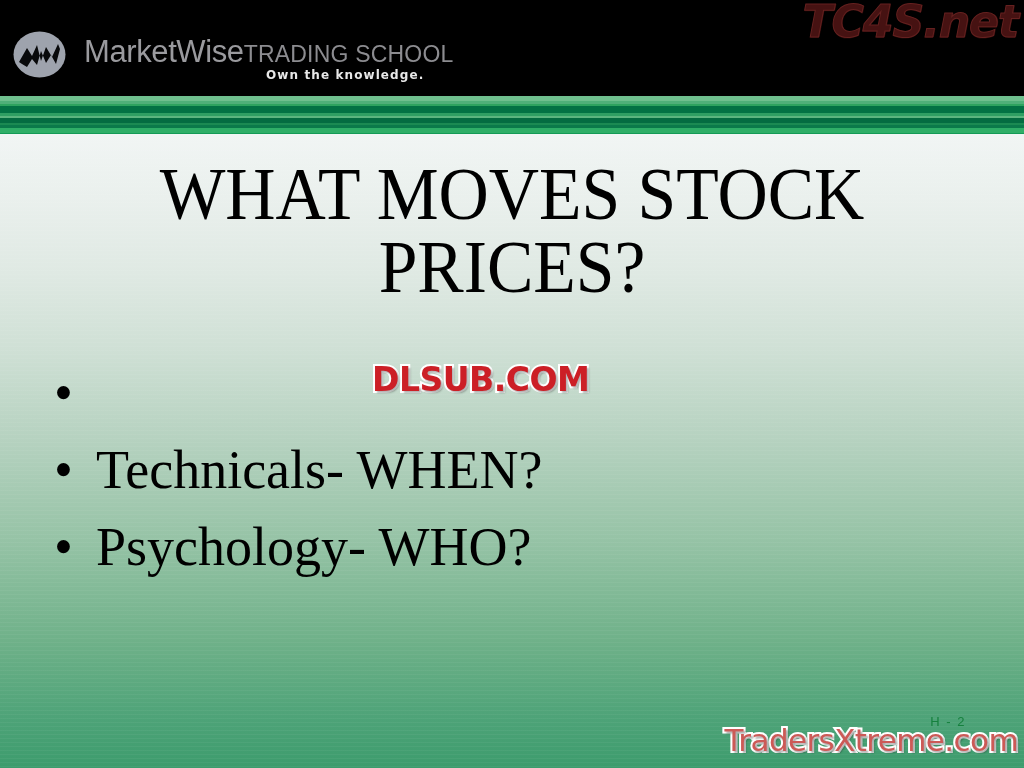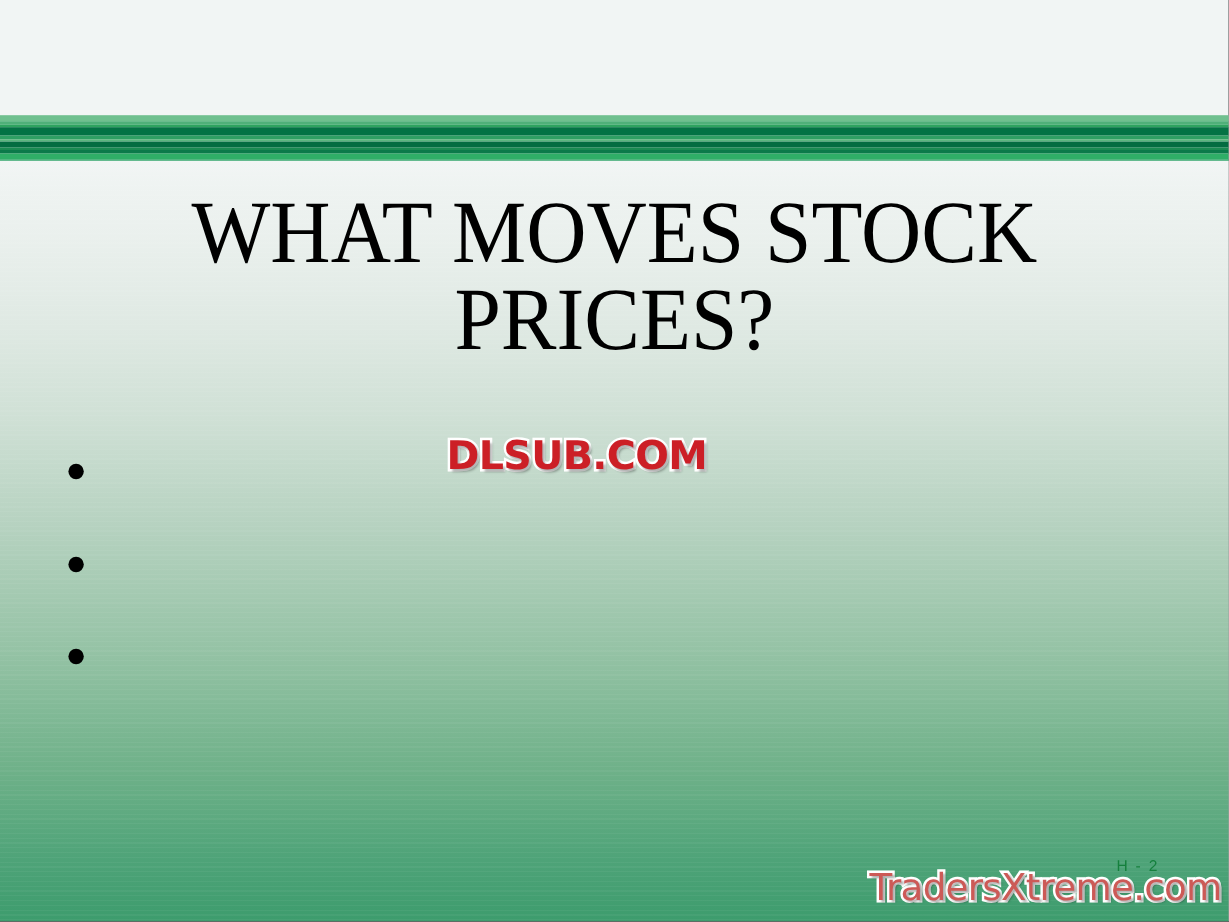--- a/index.html
+++ b/index.html
@@ -211,20 +211,37 @@
     paint-order: stroke fill;
     white-space: nowrap;
     text-shadow: 2px 2px 2px rgba(0,0,0,0.35);
   }
 </style>
 </head>
 <body>
 
 <div id="slide">
 
+  <div class="header-bar">
+
+    <span class="mw-logo-mark">
+      <svg width="53" height="47" viewBox="0 0 53 47">
+        <ellipse cx="26.5" cy="23.5" rx="26" ry="23" fill="#9ea3ad"></ellipse>
+        <path d="M6 31 L14 17 L19 25 L24 14 L28 30 L33 16 L39 26 L45 13 L47 18 L43 33 L38 24 L33 32 L28 20 L24 34 L19 28 L14 36 L9 33 Z" fill="#08090b"></path>
+      </svg>
+    </span>
+
+    <div class="mw-wordmark">
+      <span class="mw-name">MarketWise</span><span class="mw-sub">TRADING SCHOOL</span>
+    </div>
+
+    <div class="mw-tagline">Own the knowledge.</div>
+
+    <div class="tc4s">TC4S.net</div>
+  </div>
 
   <div class="stripe-band">
     <div class="stripe" style="top:0px;height:5px;background:#6fc08e;"></div>
     <div class="stripe" style="top:5px;height:3px;background:#4fb079;"></div>
     <div class="stripe" style="top:8px;height:2px;background:#2ea35f;"></div>
     <div class="stripe" style="top:10px;height:7px;background:#037244;"></div>
     <div class="stripe" style="top:17px;height:3px;background:#2f9f63;"></div>
     <div class="stripe" style="top:20px;height:2px;background:#5cb57f;"></div>
     <div class="stripe" style="top:22px;height:5px;background:#046c41;"></div>
     <div class="stripe" style="top:27px;height:2px;background:#1b8a52;"></div>
@@ -240,23 +257,25 @@
     <div>WHAT MOVES STOCK</div>
     <div>PRICES?</div>
   </div>
 
   <div class="bullets">
     <div class="bullet-row">
       <span class="bullet-dot">•</span>
     </div>
     <div class="bullet-row">
       <span class="bullet-dot">•</span>
+      <span class="bullet-text">Technicals- WHEN?</span>
     </div>
     <div class="bullet-row">
       <span class="bullet-dot">•</span>
+      <span class="bullet-text">Psychology- WHO?</span>
     </div>
   </div>
 
   <div class="dlsub">DLSUB.COM</div>
 
   <div class="slide-num">H - 2</div>
   <div class="tx-logo">TradersXtreme.com</div>
 
 </div>
 

